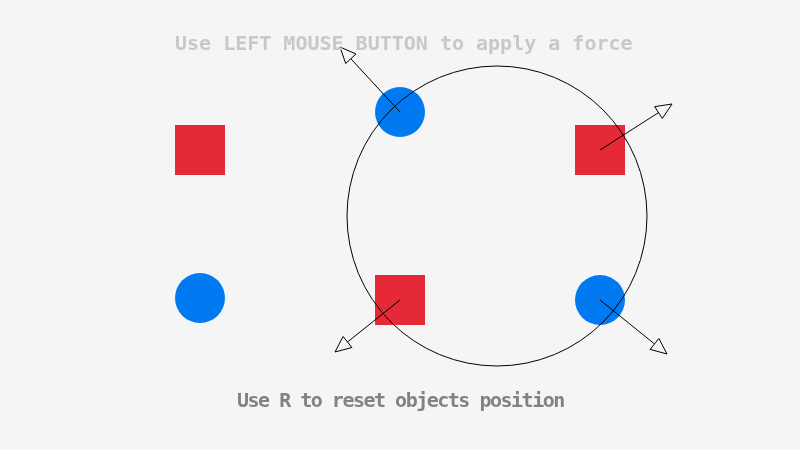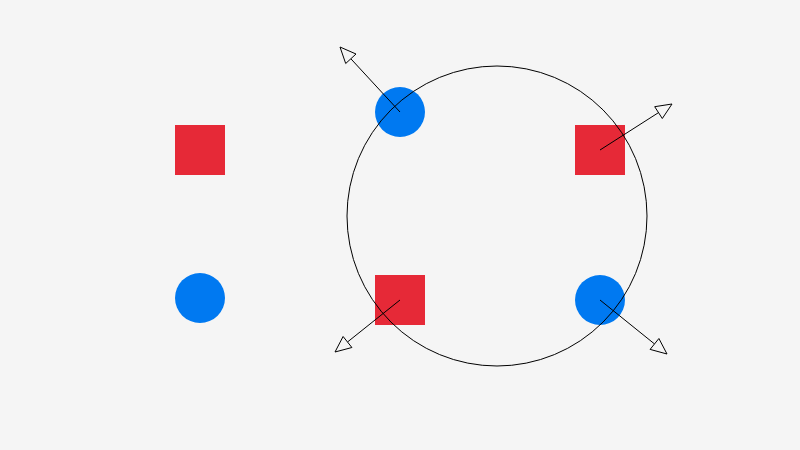--- a/index.html
+++ b/index.html
@@ -50,13 +50,15 @@
       <circle cx="497" cy="216" r="150" fill="none" stroke="#000000" stroke-width="1"></circle>
       <line x1="400" y1="112" x2="350.85248164372905" y2="58.75685511403981" stroke="#000000" stroke-width="1"></line>
       <polygon points="340,47 356.0,54.0 345.7,63.5" fill="#f5f5f5" stroke="#000000" stroke-width="1"></polygon>
       <line x1="600" y1="150" x2="658.5168598430057" y2="112.6142284336352" stroke="#000000" stroke-width="1"></line>
       <polygon points="672,104 662.3,118.5 654.7,106.7" fill="#f5f5f5" stroke="#000000" stroke-width="1"></polygon>
       <line x1="400" y1="300" x2="347.4939009510885" y2="342.0048792391292" stroke="#000000" stroke-width="1"></line>
       <polygon points="335,352 343.1,336.5 351.9,347.5" fill="#f5f5f5" stroke="#000000" stroke-width="1"></polygon>
       <line x1="600" y1="300" x2="654.5424610440115" y2="343.9595954683077" stroke="#000000" stroke-width="1"></line>
       <polygon points="667,354 650.1,349.4 658.9,338.5" fill="#f5f5f5" stroke="#000000" stroke-width="1"></polygon>
     </svg>
+  <div class="instruction top" style="color: rgb(200, 200, 200);">Use LEFT MOUSE BUTTON to apply a force</div>
+  <div class="instruction bottom" style="color: rgb(130, 130, 130);">Use R to reset objects position</div>
 </div>
 
 </body></html>

